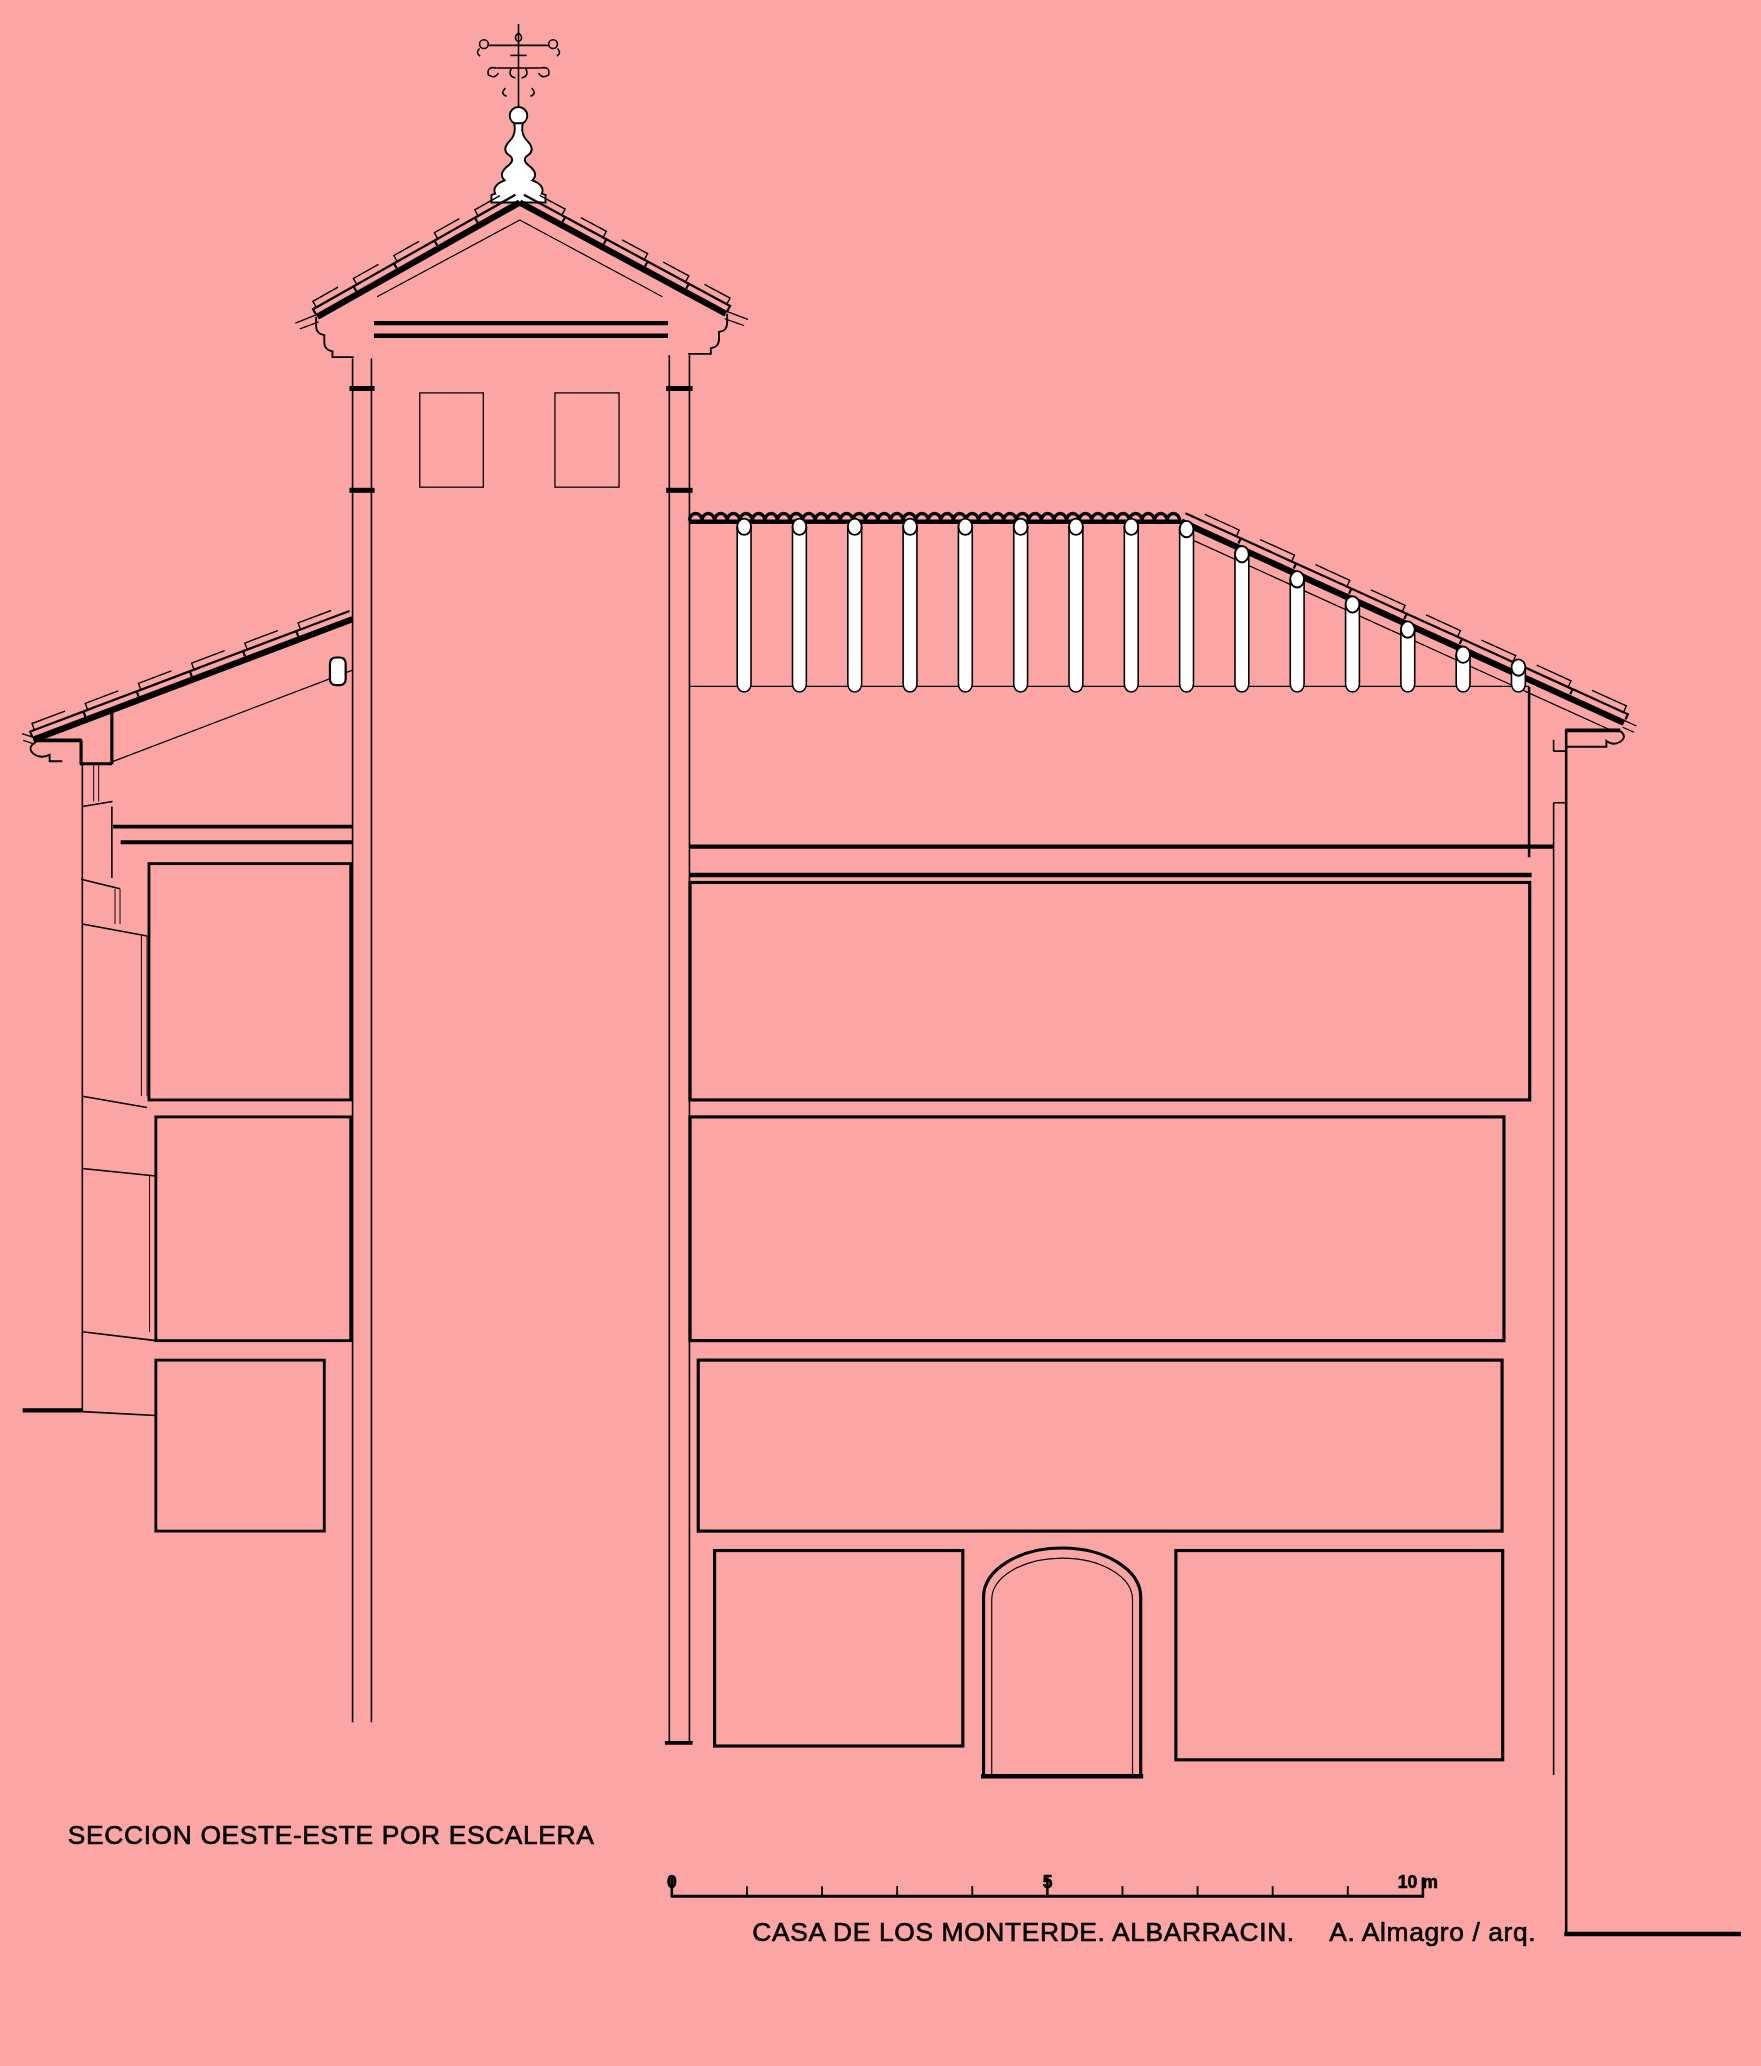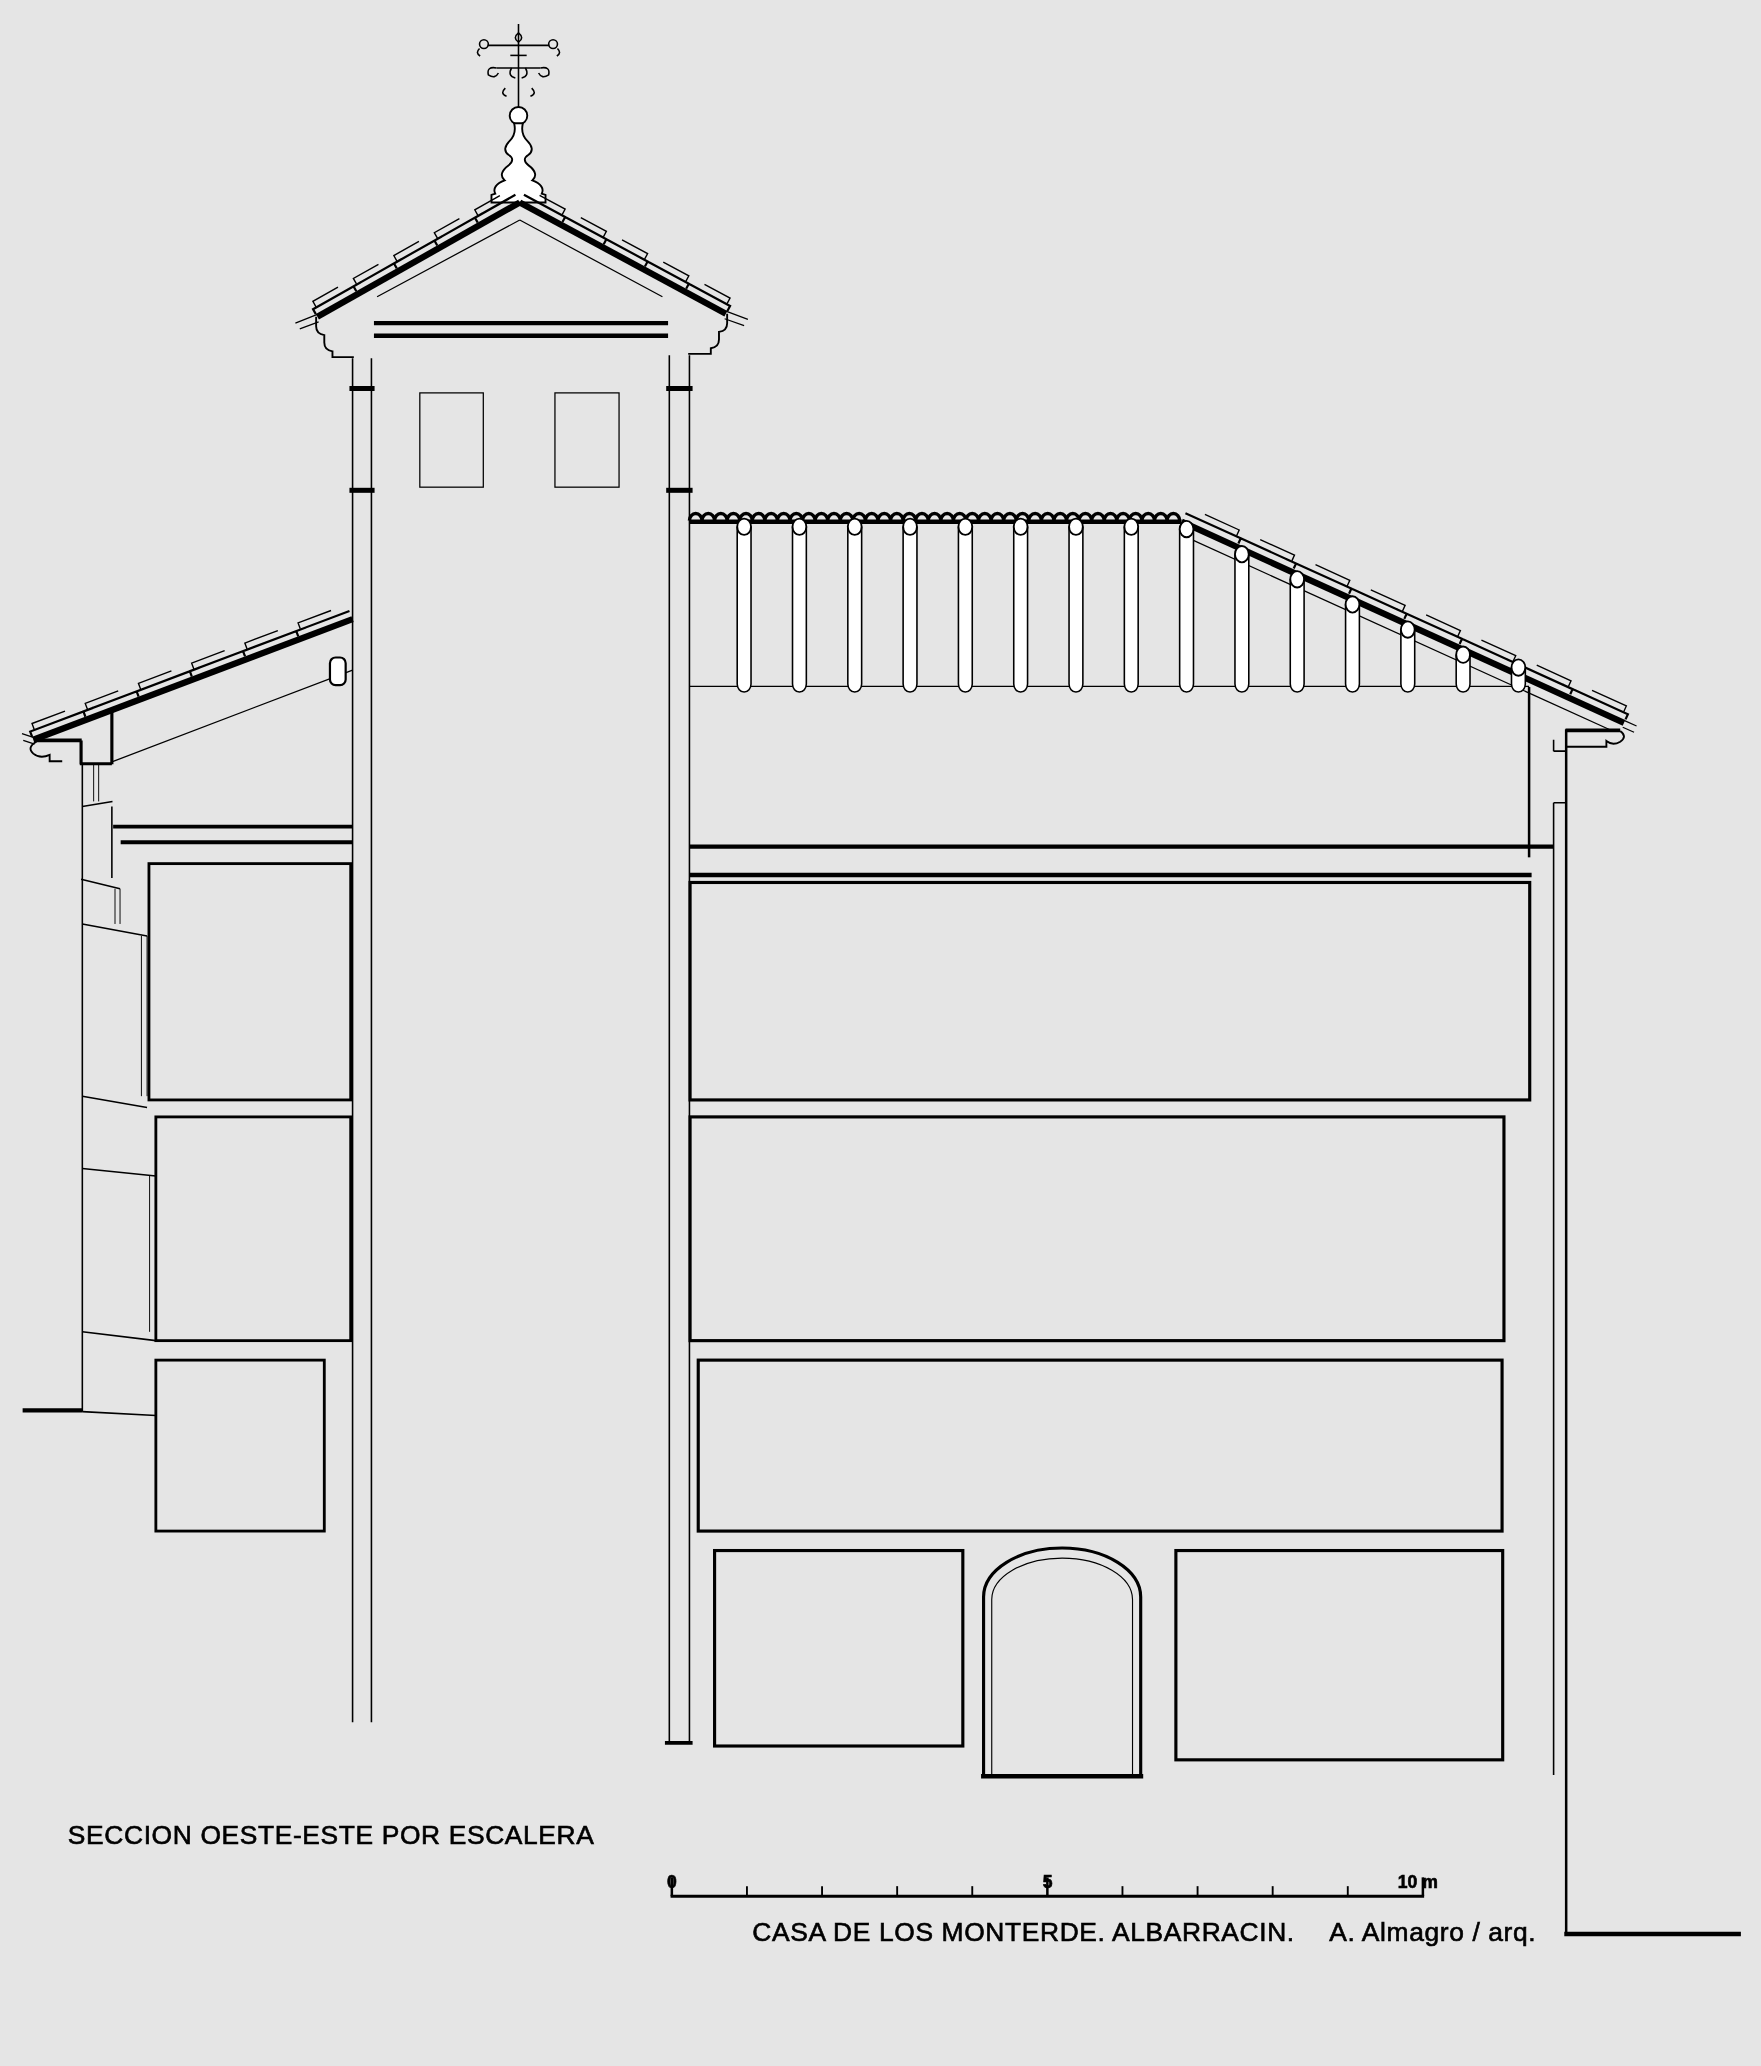--- a/index.html
+++ b/index.html
@@ -1,16 +1,16 @@
 <!DOCTYPE html>
 <html style="font-size:10px"><head>
 <meta charset="utf-8">
 <style>
   html,body{margin:0;padding:0;background:#ffffff;}
-  .sheet{position:relative;width:1761px;height:2066px;background:#e5e5e5;overflow:hidden;
+  .sheet{position:relative;width:1761px;height:2066px;background:#fca5a5;overflow:hidden;
          font-family:"Liberation Sans", sans-serif;}
   svg{display:block}
   text{fill:#000000;}
   .t-title{font-size:42px;letter-spacing:1px;}
   .t-caption{font-size:42px;letter-spacing:1px;}
   .t-scale{font-size:28px;font-weight:bold;}
 </style>
 </head>
 <body>
 

